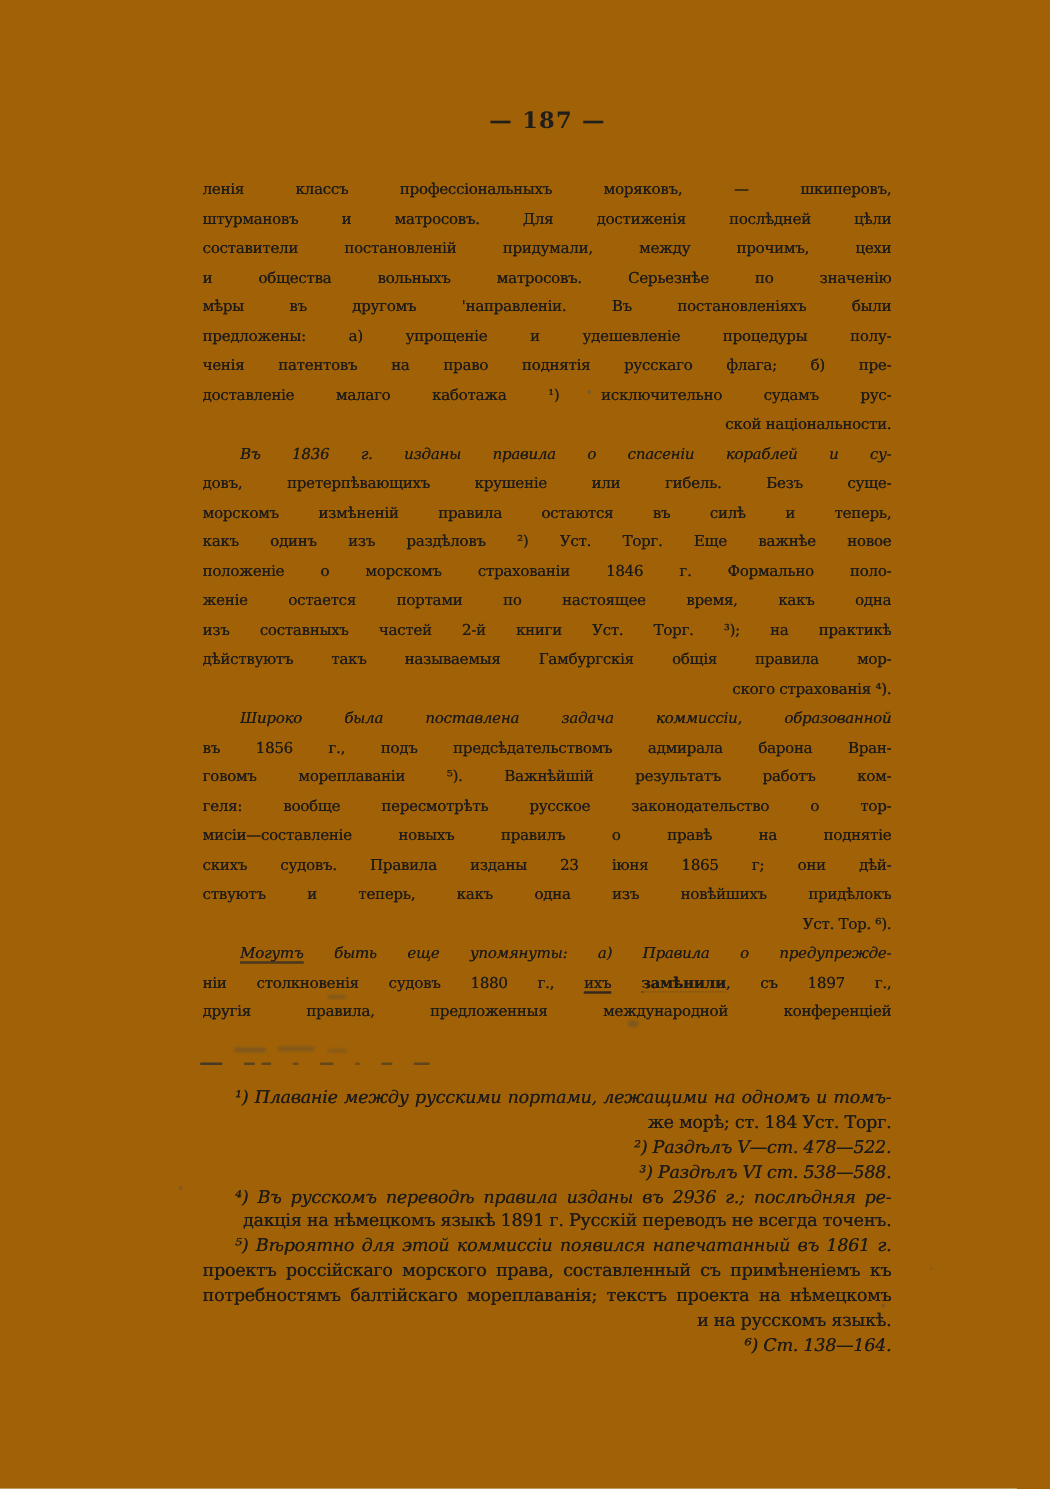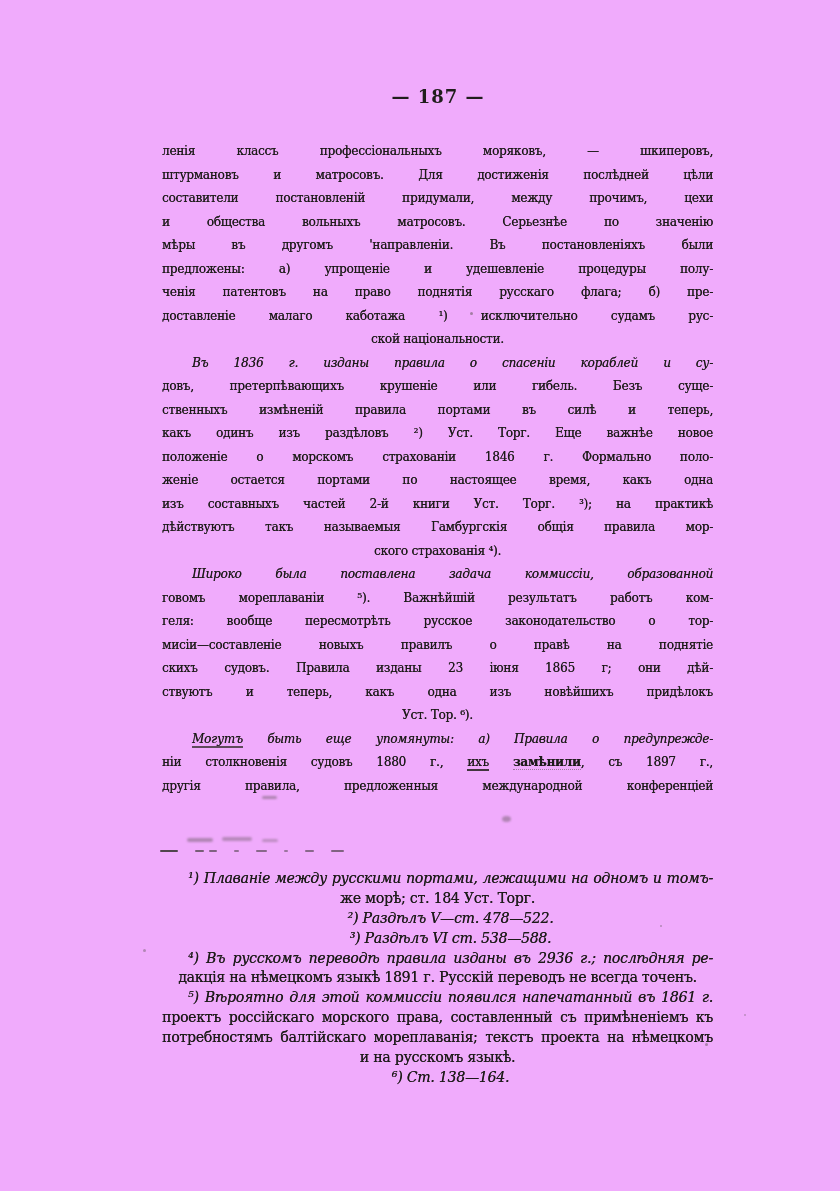--- a/index.html
+++ b/index.html
@@ -1,21 +1,21 @@
 <!DOCTYPE html>
 <html><head>
 <meta charset="utf-8">
 <style>
   html, body { margin: 0; padding: 0; background: #e8e8e6; }
   .page {
     position: relative;
     width: 840px;
     height: 1191px;
     margin: 0 auto;
-    background: #f0abfc;
+    background: #a16207;
     overflow: hidden;
     font-family: "DejaVu Serif", serif;
     color: #1d1b19;
   }
   .page-header {
     position: absolute;
     left: 163px;
     top: 86px;
     width: 550px;
     text-align: center;
@@ -38,21 +38,21 @@
     position: absolute;
     left: 162px;
     top: 869px;
     width: 551px;
     font-size: 14px;
     letter-spacing: -0.2px;
     text-shadow: 0.25px 0 0 rgba(25,23,20,0.9);
   }
   .footnotes .tline { height: 19.9px; line-height: 19.9px; overflow: hidden; }
   .tl-just { text-align: justify; text-align-last: justify; }
-  .tl-left { text-align: center; }
+  .tl-left { text-align: right; }
   .tl-indent { text-indent: 30px; font-style: italic; }
   .footnotes .tl-indent { text-indent: 26px; }
   .seg-italic { }
   .seg-pencil { border-bottom: 2px solid rgba(45,42,38,0.75); }
   .seg-pencil2 { border-bottom: 2.5px solid rgba(35,32,28,0.85); }
   .seg-dotted { border-bottom: 1.5px dotted rgba(60,56,50,0.45); font-weight: bold; }
 
   
   .footnote-separator {
     position: absolute;
@@ -107,28 +107,29 @@
       <div class="tline tl-just"><span>штурмановъ и матросовъ. Для достиженія послѣдней цѣли</span></div>
       <div class="tline tl-just"><span>составители постановленій придумали, между прочимъ, цехи</span></div>
       <div class="tline tl-just"><span>и общества вольныхъ матросовъ. Серьезнѣе по значенію</span></div>
       <div class="tline tl-just"><span>мѣры въ другомъ 'направленіи. Въ постановленіяхъ были</span></div>
       <div class="tline tl-just"><span>предложены: а) упрощеніе и удешевленіе процедуры полу-</span></div>
       <div class="tline tl-just"><span>ченія патентовъ на право поднятія русскаго флага; б) пре-</span></div>
       <div class="tline tl-just"><span>доставленіе малаго каботажа ¹) исключительно судамъ рус-</span></div>
       <div class="tline tl-left"><span>ской національности.</span></div>
       <div class="tline tl-just tl-indent"><span>Въ 1836 г. изданы правила о спасеніи кораблей и су-</span></div>
       <div class="tline tl-just"><span>довъ, претерпѣвающихъ крушеніе или гибель. Безъ суще-</span></div>
-      <div class="tline tl-just"><span>ственныхъ измѣненій правила портами въ силѣ и теперь,</span></div>
+      <div class="tline tl-just"><span>морскомъ измѣненій правила остаются въ силѣ и теперь,</span></div>
       <div class="tline tl-just"><span>какъ одинъ изъ раздѣловъ ²) Уст. Торг. Еще важнѣе новое</span></div>
       <div class="tline tl-just"><span>положеніе о морскомъ страхованіи 1846 г. Формально поло-</span></div>
       <div class="tline tl-just"><span>женіе остается портами по настоящее время, какъ одна</span></div>
       <div class="tline tl-just"><span>изъ составныхъ частей 2-й книги Уст. Торг. ³); на практикѣ</span></div>
       <div class="tline tl-just"><span>дѣйствуютъ такъ называемыя </span><span class="seg-italic">Гамбургскія общія правила мор-</span></div>
       <div class="tline tl-left"><span class="seg-italic">ского страхованія </span><span>⁴).</span></div>
       <div class="tline tl-just tl-indent"><span>Широко была поставлена задача коммиссіи, образованной</span></div>
+      <div class="tline tl-just"><span>въ 1856 г., подъ предсѣдательствомъ адмирала барона Вран-</span></div>
       <div class="tline tl-just"><span>говомъ мореплаваніи ⁵). Важнѣйшій результатъ работъ ком-</span></div>
       <div class="tline tl-just"><span>геля: вообще пересмотрѣть русское законодательство о тор-</span></div>
       <div class="tline tl-just"><span>мисіи—составленіе новыхъ правилъ о правѣ на поднятіе</span></div>
       <div class="tline tl-just"><span>скихъ судовъ. Правила изданы 23 іюня 1865 г; они дѣй-</span></div>
       <div class="tline tl-just"><span>ствуютъ и теперь, какъ одна изъ новѣйшихъ придѣлокъ</span></div>
       <div class="tline tl-left"><span>Уст. Тор. ⁶).</span></div>
       <div class="tline tl-just tl-indent"><span class="seg-pencil">Могутъ</span><span> быть еще упомянуты: а) Правила о предупрежде-</span></div>
       <div class="tline tl-just"><span>ніи столкновенія судовъ 1880 г., </span><span class="seg-pencil2">ихъ</span><span> </span><span class="seg-dotted">замѣнили</span><span>, съ 1897 г.,</span></div>
       <div class="tline tl-just"><span>другія правила, предложенныя международной конференціей</span></div>
     </div>

